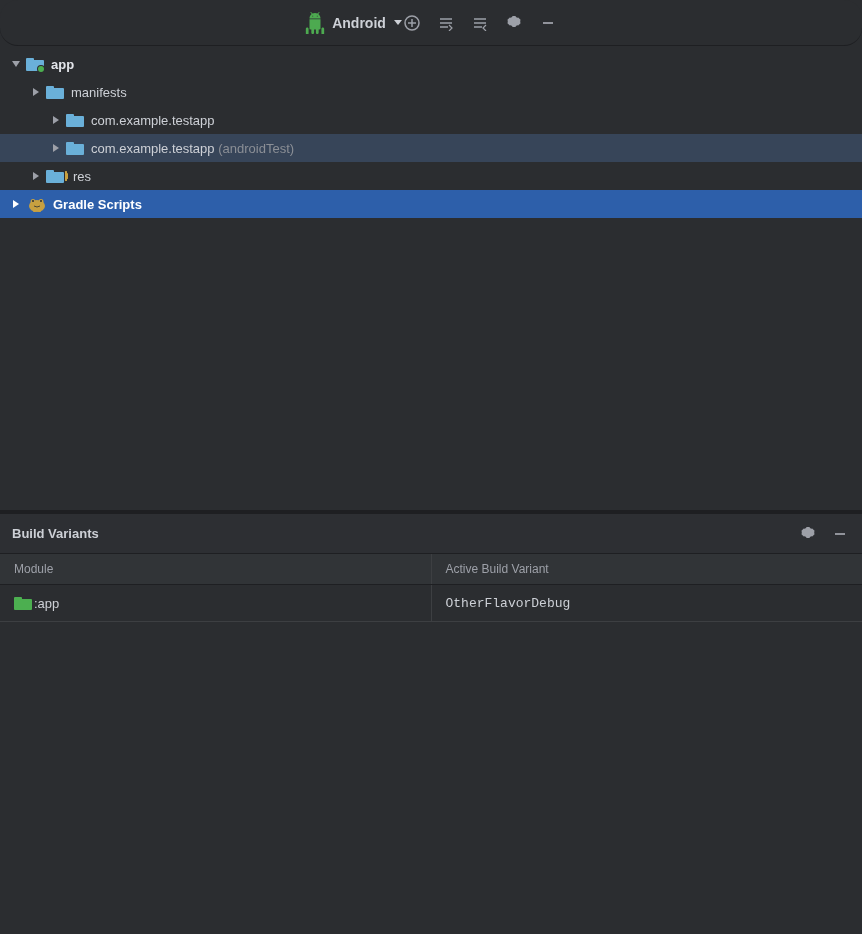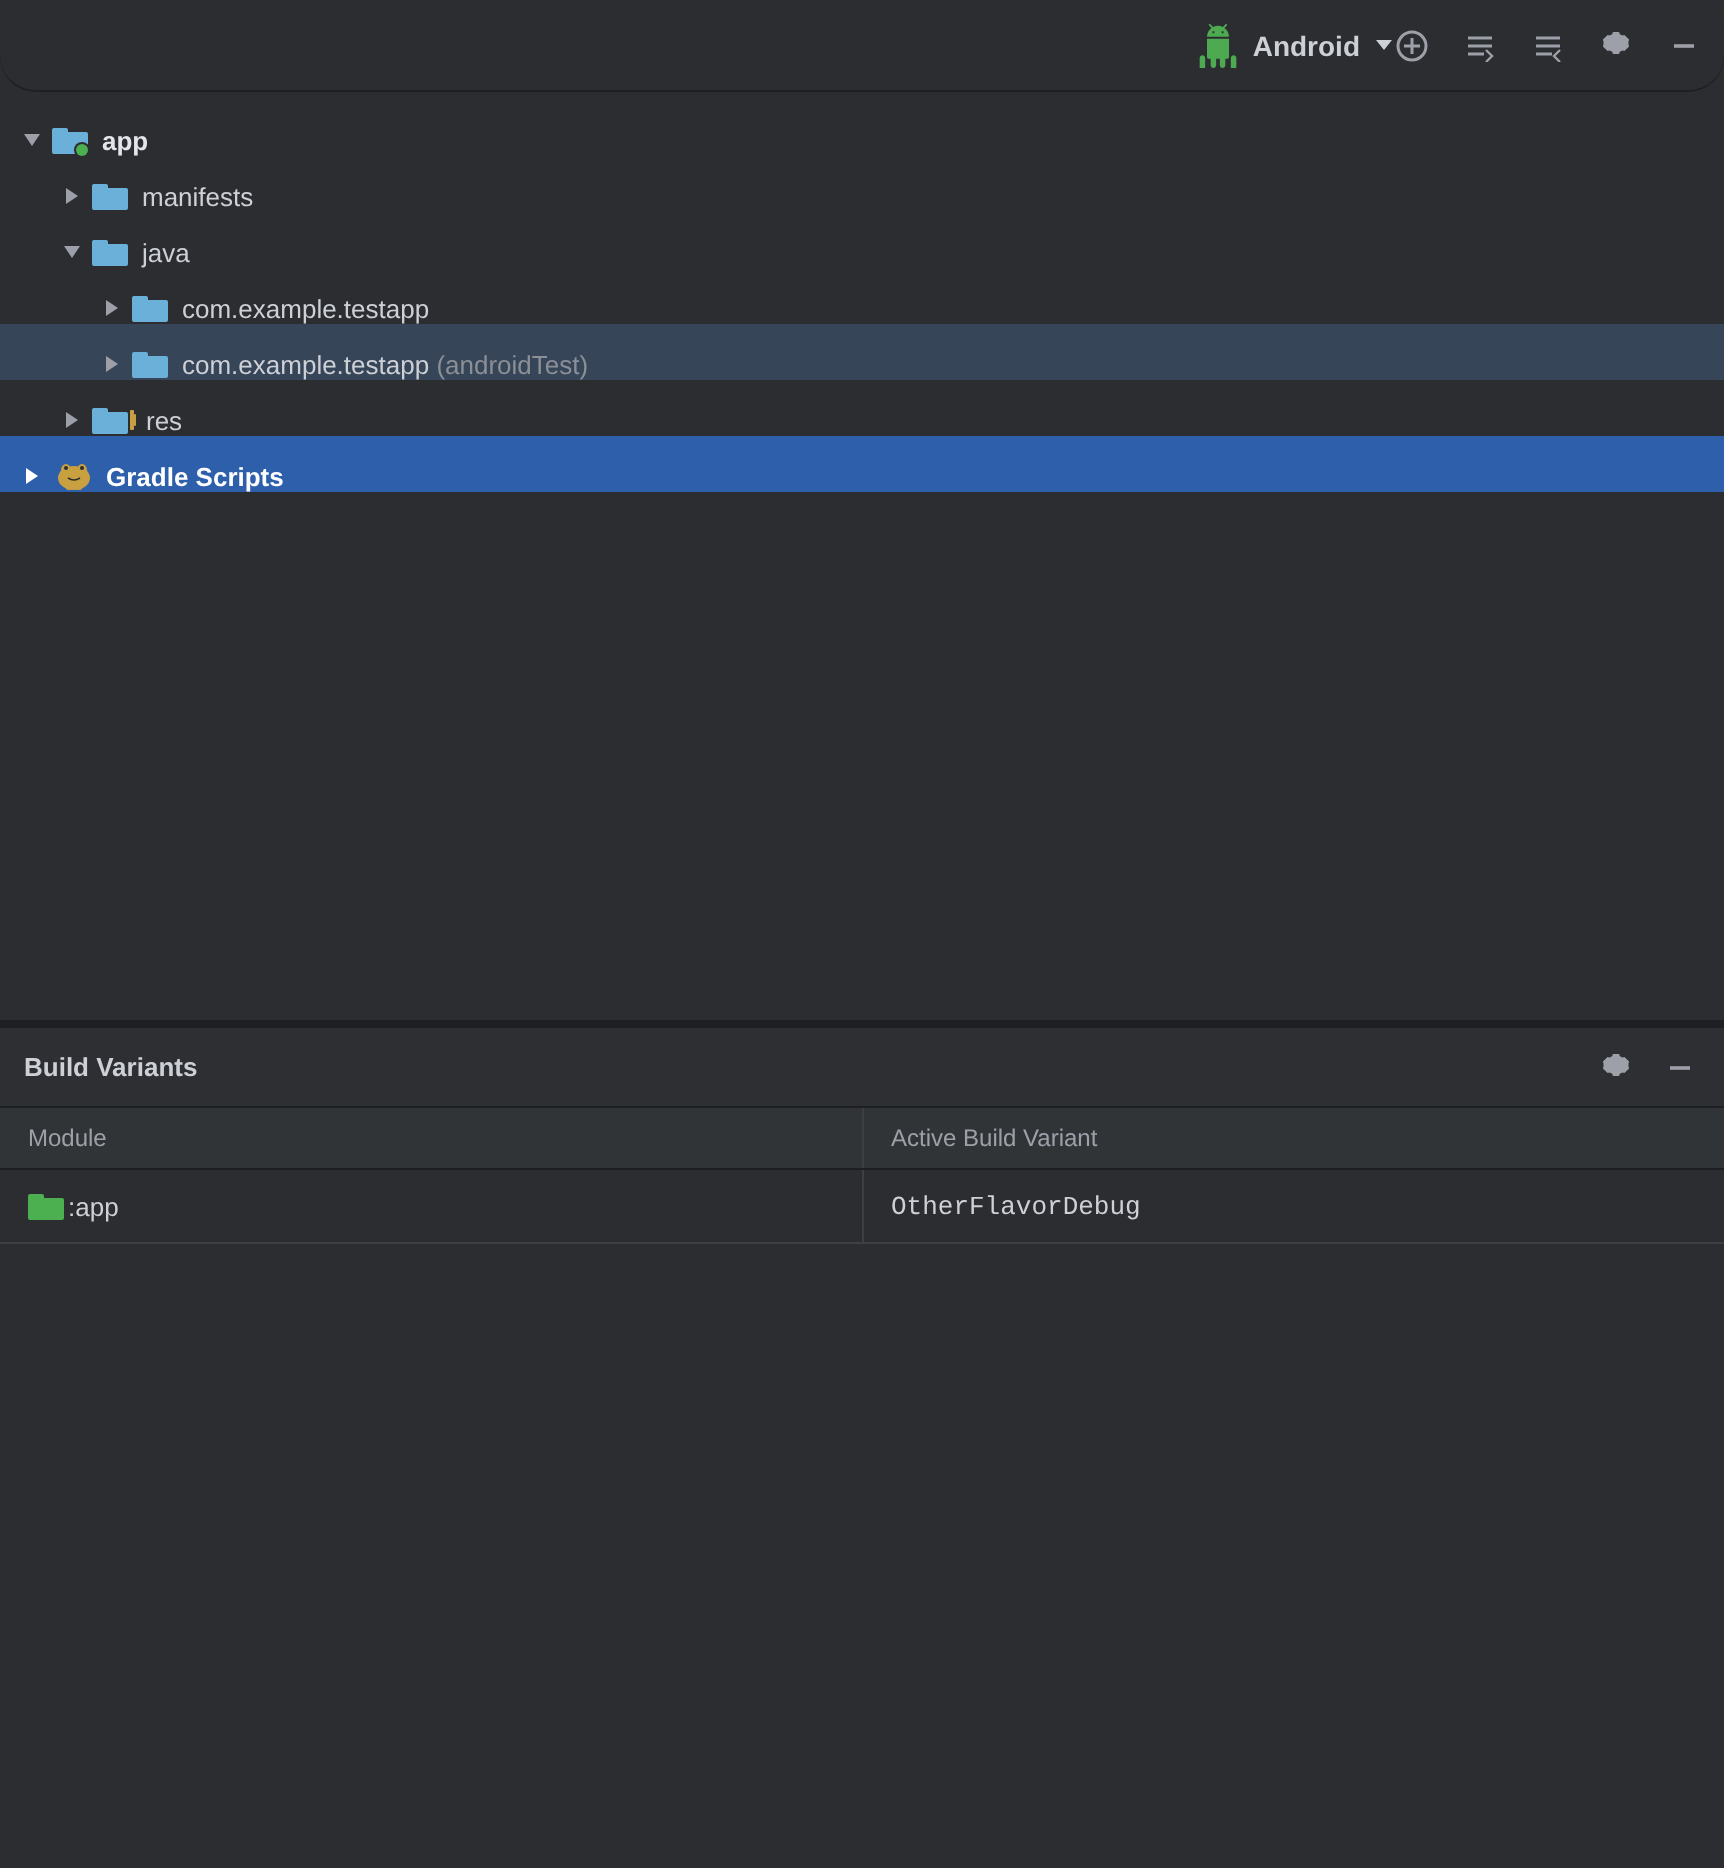--- a/index.html
+++ b/index.html
@@ -19,21 +19,21 @@
       background: #2b2d30;
       display: flex;
       flex-direction: column;
     }
 
     .toolbar {
       height: 46px;
       background: #2b2d30;
       display: flex;
       align-items: center;
-      justify-content: flex-end;
+      justify-content: center;
       padding: 0 10px;
       border-bottom: 1px solid #1e1f22;
       border-radius: 18px;
     }
 
     .toolbar-left {
       display: flex;
       align-items: center;
       gap: 6px;
     }
@@ -77,21 +77,21 @@
     }
 
     .tree-area {
       flex: 1;
       overflow: hidden;
       padding: 4px 0;
     }
 
     .tree-item {
       display: flex;
-      align-items: flex-end;
+      align-items: center;
       height: 28px;
       padding: 0 8px;
       cursor: pointer;
       white-space: nowrap;
       font-size: 13px;
     }
 
     .tree-item.selected {
       background: #2d5faa;
     }
@@ -314,30 +314,20 @@
       <span class="expand-arrow">
           <span class="arrow-right"></span>
         </span>
       <svg width="20" height="16" viewBox="0 0 20 16" style="margin-right:5px;flex-shrink:0;">
         <rect x="0" y="4" width="18" height="11" rx="1" fill="#6ab0d9"></rect>
         <rect x="0" y="2" width="8" height="4" rx="1" fill="#6ab0d9"></rect>
       </svg>
       <span class="item-label">manifests</span>
     </div>
 
-    <div class="tree-item indent-1">
-      <span class="expand-arrow">
-          <span class="arrow-down"></span>
-        </span>
-      <svg width="20" height="16" viewBox="0 0 20 16" style="margin-right:5px;flex-shrink:0;">
-        <rect x="0" y="4" width="18" height="11" rx="1" fill="#6ab0d9"></rect>
-        <rect x="0" y="2" width="8" height="4" rx="1" fill="#6ab0d9"></rect>
-      </svg>
-      <span class="item-label">java</span>
-    </div>
 
     <div class="tree-item indent-2">
       <span class="expand-arrow">
           <span class="arrow-right"></span>
         </span>
       <svg width="20" height="16" viewBox="0 0 20 16" style="margin-right:5px;flex-shrink:0;">
         <rect x="0" y="4" width="18" height="11" rx="1" fill="#6ab0d9"></rect>
         <rect x="0" y="2" width="8" height="4" rx="1" fill="#6ab0d9"></rect>
       </svg>
       <span class="item-label">com.example.testapp</span>

